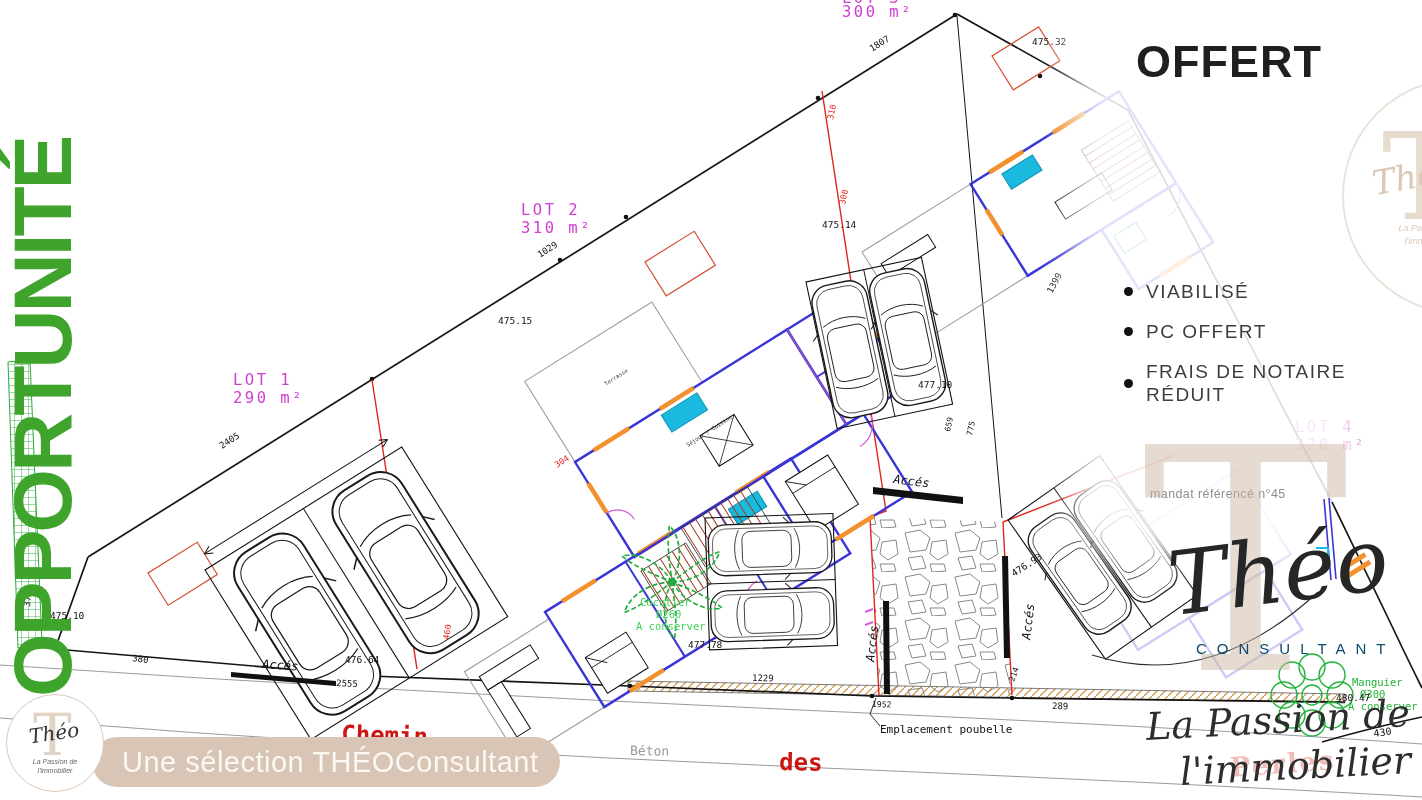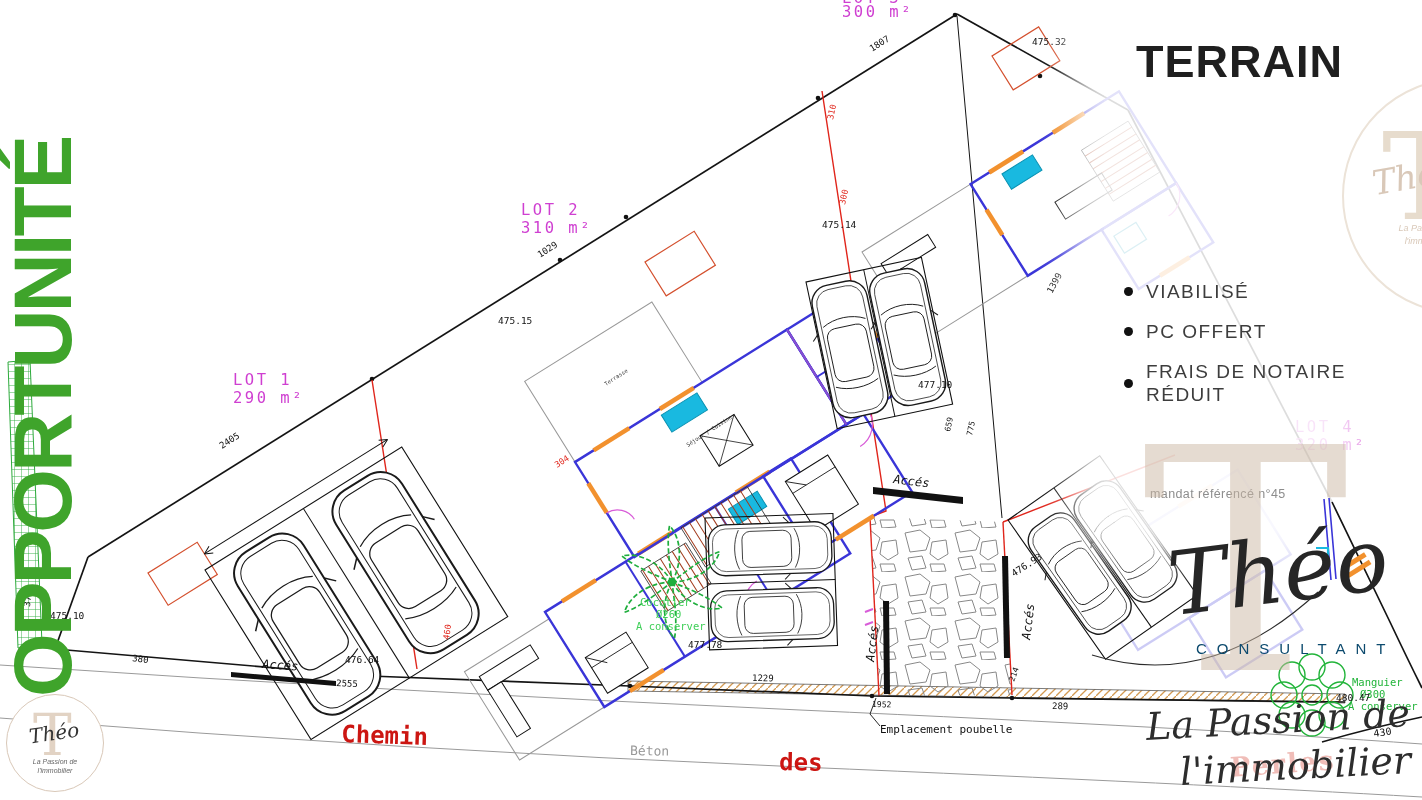--- a/index.html
+++ b/index.html
@@ -375,21 +375,21 @@
     <g font-size="10.5" fill="#22b43a">
       <text x="1352" y="686">Manguier</text>
       <text x="1360" y="698">Ø300</text>
       <text x="1348" y="710">A conserver</text>
     </g>
     <text x="1336" y="701" font-size="9.5" fill="#111">480.47</text>
     <text transform="translate(1374,737) rotate(-8)" font-size="10" fill="#111">430</text>
     <path d="M1092,655 Q1210,692 1318,592" fill="none" stroke="#2b2b2b" stroke-width="1.1"></path>
   </svg>
 
-  <div class="panel title">TERRAIN</div>
+  <div class="panel title">OFFERT</div>
 
   <div class="panel features">
     <div class="feat">
       <span class="dot"></span>
       <span class="feat-label">VIABILISÉ</span>
     </div>
     <div class="feat">
       <span class="dot"></span>
       <span class="feat-label">PC OFFERT</span>
     </div>
@@ -410,19 +410,22 @@
 
   <div class="bigT-br">T</div>
   <div class="script-theo">Théo</div>
   <div class="consultant">CONSULTANT</div>
   <div class="tagline1">La Passion de</div>
   <div class="tagline2">l'immobilier</div>
   <div class="perles">Perles</div>
 
   <div class="opportunite">OPPORTUNITÉ</div>
 
+  <div class="banner">
+    <span>Une sélection THÉOConsultant</span>
+  </div>
   <div class="logo-circle">
     <span class="monoT">T</span>
     <span class="script">Théo</span>
     <span class="tiny"><span>La Passion de</span><br><span>l'immobilier</span></span>
   </div>
 
 </div>
 
 </body></html>

